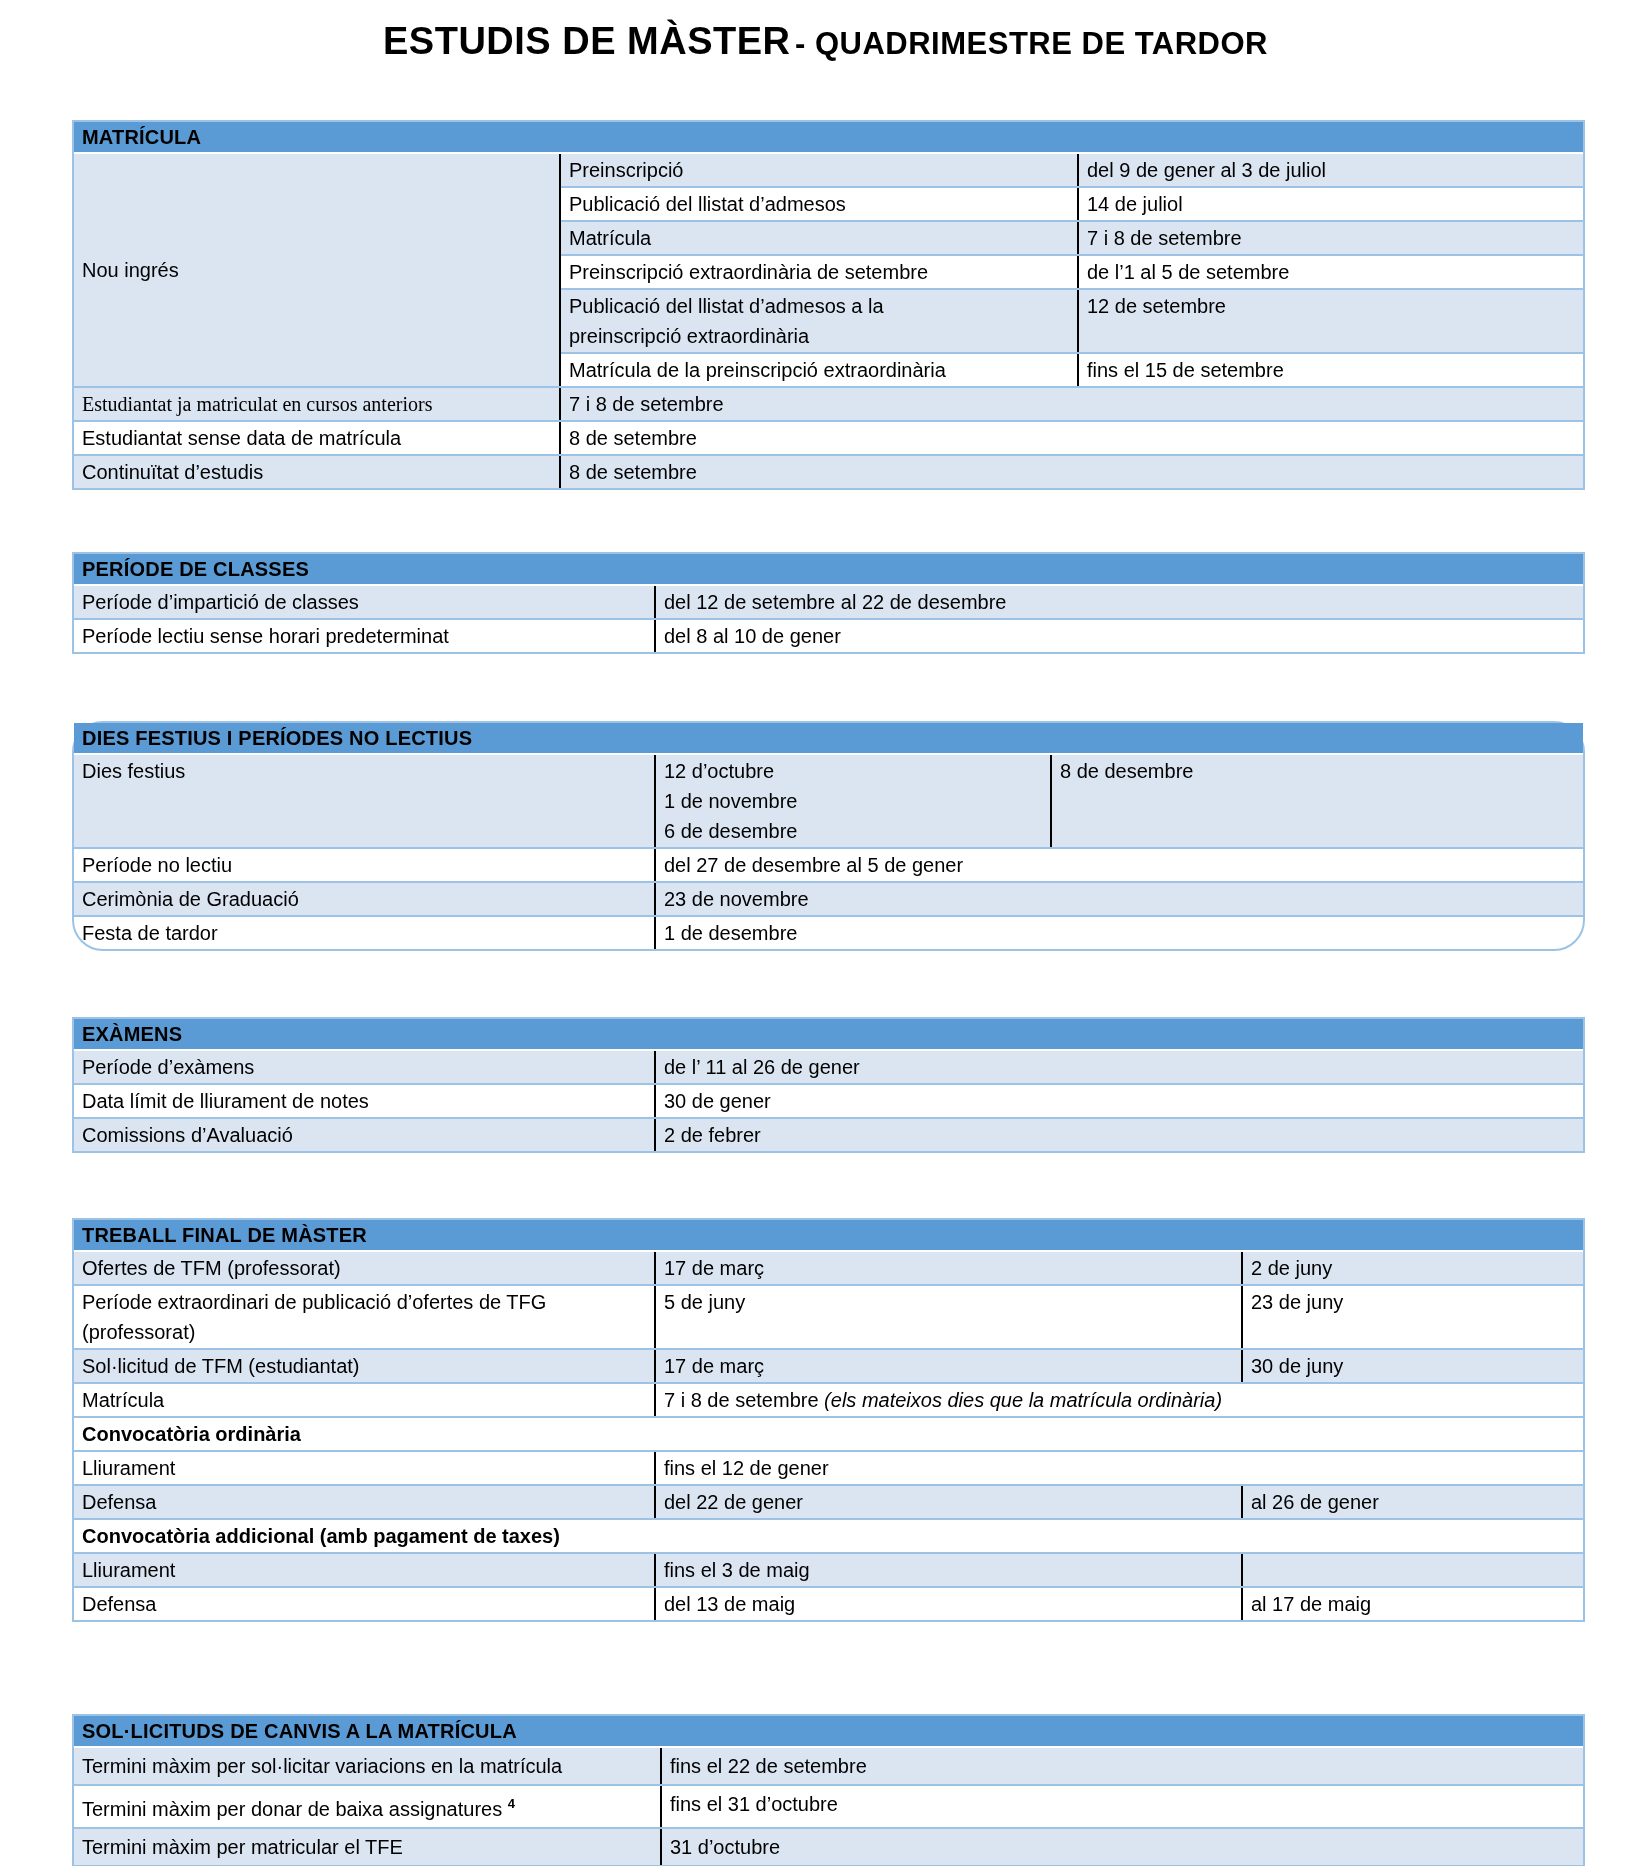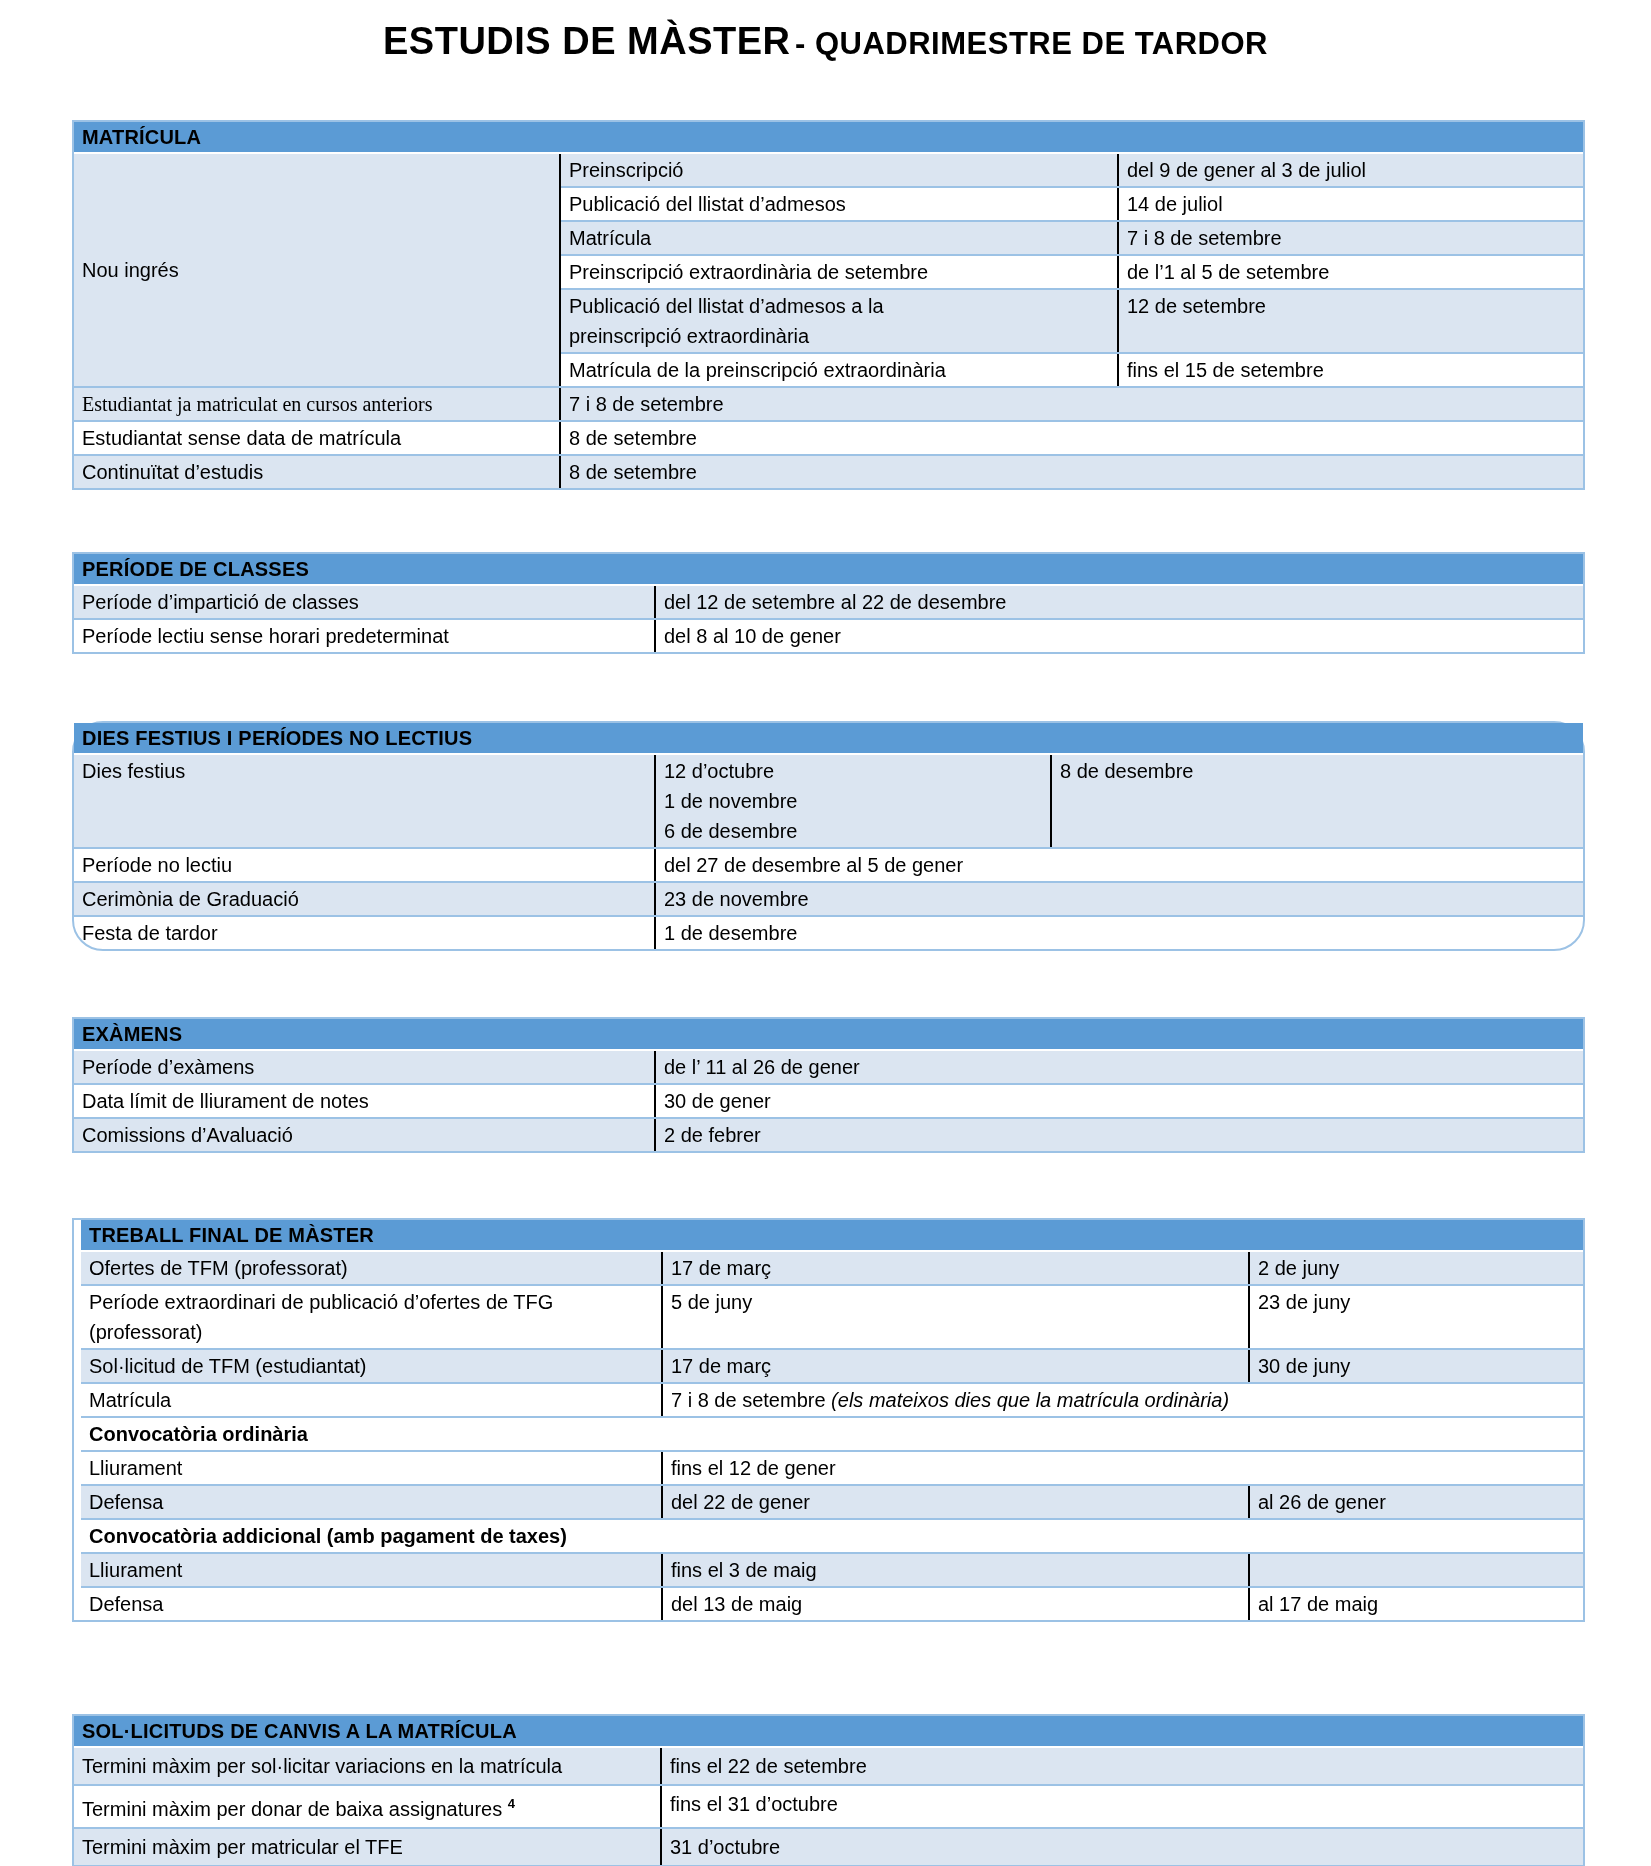--- a/index.html
+++ b/index.html
@@ -26,41 +26,41 @@
   .c{padding:1px 8px;font-size:20px;line-height:30px;box-sizing:border-box;}
   .b{background:#DBE5F1;}
   .bold{font-weight:bold;}
   .it{font-style:italic;}
   sup{font-weight:bold;font-size:13px;}
   
   .t1-c1{width:485px;display:flex;align-items:center;background:#DBE5F1;}
   .t1-subcol{flex:1;border-left:2px solid #000;display:flex;flex-direction:column;}
   .sub{display:flex;border-top:2px solid #9CC2E5;}
   .sub.first{border-top:none;}
-  .sub .sl{width:556px;}
+  .sub .sl{width:516px;}
   .sub .sv{flex:1;border-left:2px solid #000;}
   .t1-lab{width:485px;}
   .t1-val{flex:1;border-left:2px solid #000;}
   .w370{display:inline-block;max-width:370px;font-family:Liberation Serif, serif;}
   .w400{display:inline-block;max-width:400px;}
   .w470{display:inline-block;max-width:470px;}
   
   .g-lab{width:580px;}
   .g-val{flex:1;border-left:2px solid #000;}
   
   .f-c2{width:396px;border-left:2px solid #000;}
   .f-c3{flex:1;border-left:2px solid #000;}
   
   .m-c2{width:587px;border-left:2px solid #000;}
   .m-c3{flex:1;border-left:2px solid #000;}
   
   .s-lab{width:586px;line-height:34px;}
   .s-val{flex:1;border-left:2px solid #000;line-height:34px;}
   .gap1{margin-top:46px;} .gap2{margin-top:62px;} .gap3{margin-top:67px;border-radius:31px;}
-  .gap4{margin-top:66px;} .gap5{margin-top:65px;padding-left:7px;} .gap6{margin-top:92px;}
+  .gap4{margin-top:66px;} .gap5{margin-top:65px;} .gap6{margin-top:92px;}
 </style>
 </head>
 <body>
 
 <div class="page">
 
   <div class="title">
     <span class="t1">ESTUDIS DE MÀSTER</span>
     <span class="t2">- QUADRIMESTRE DE TARDOR</span>
   </div>

